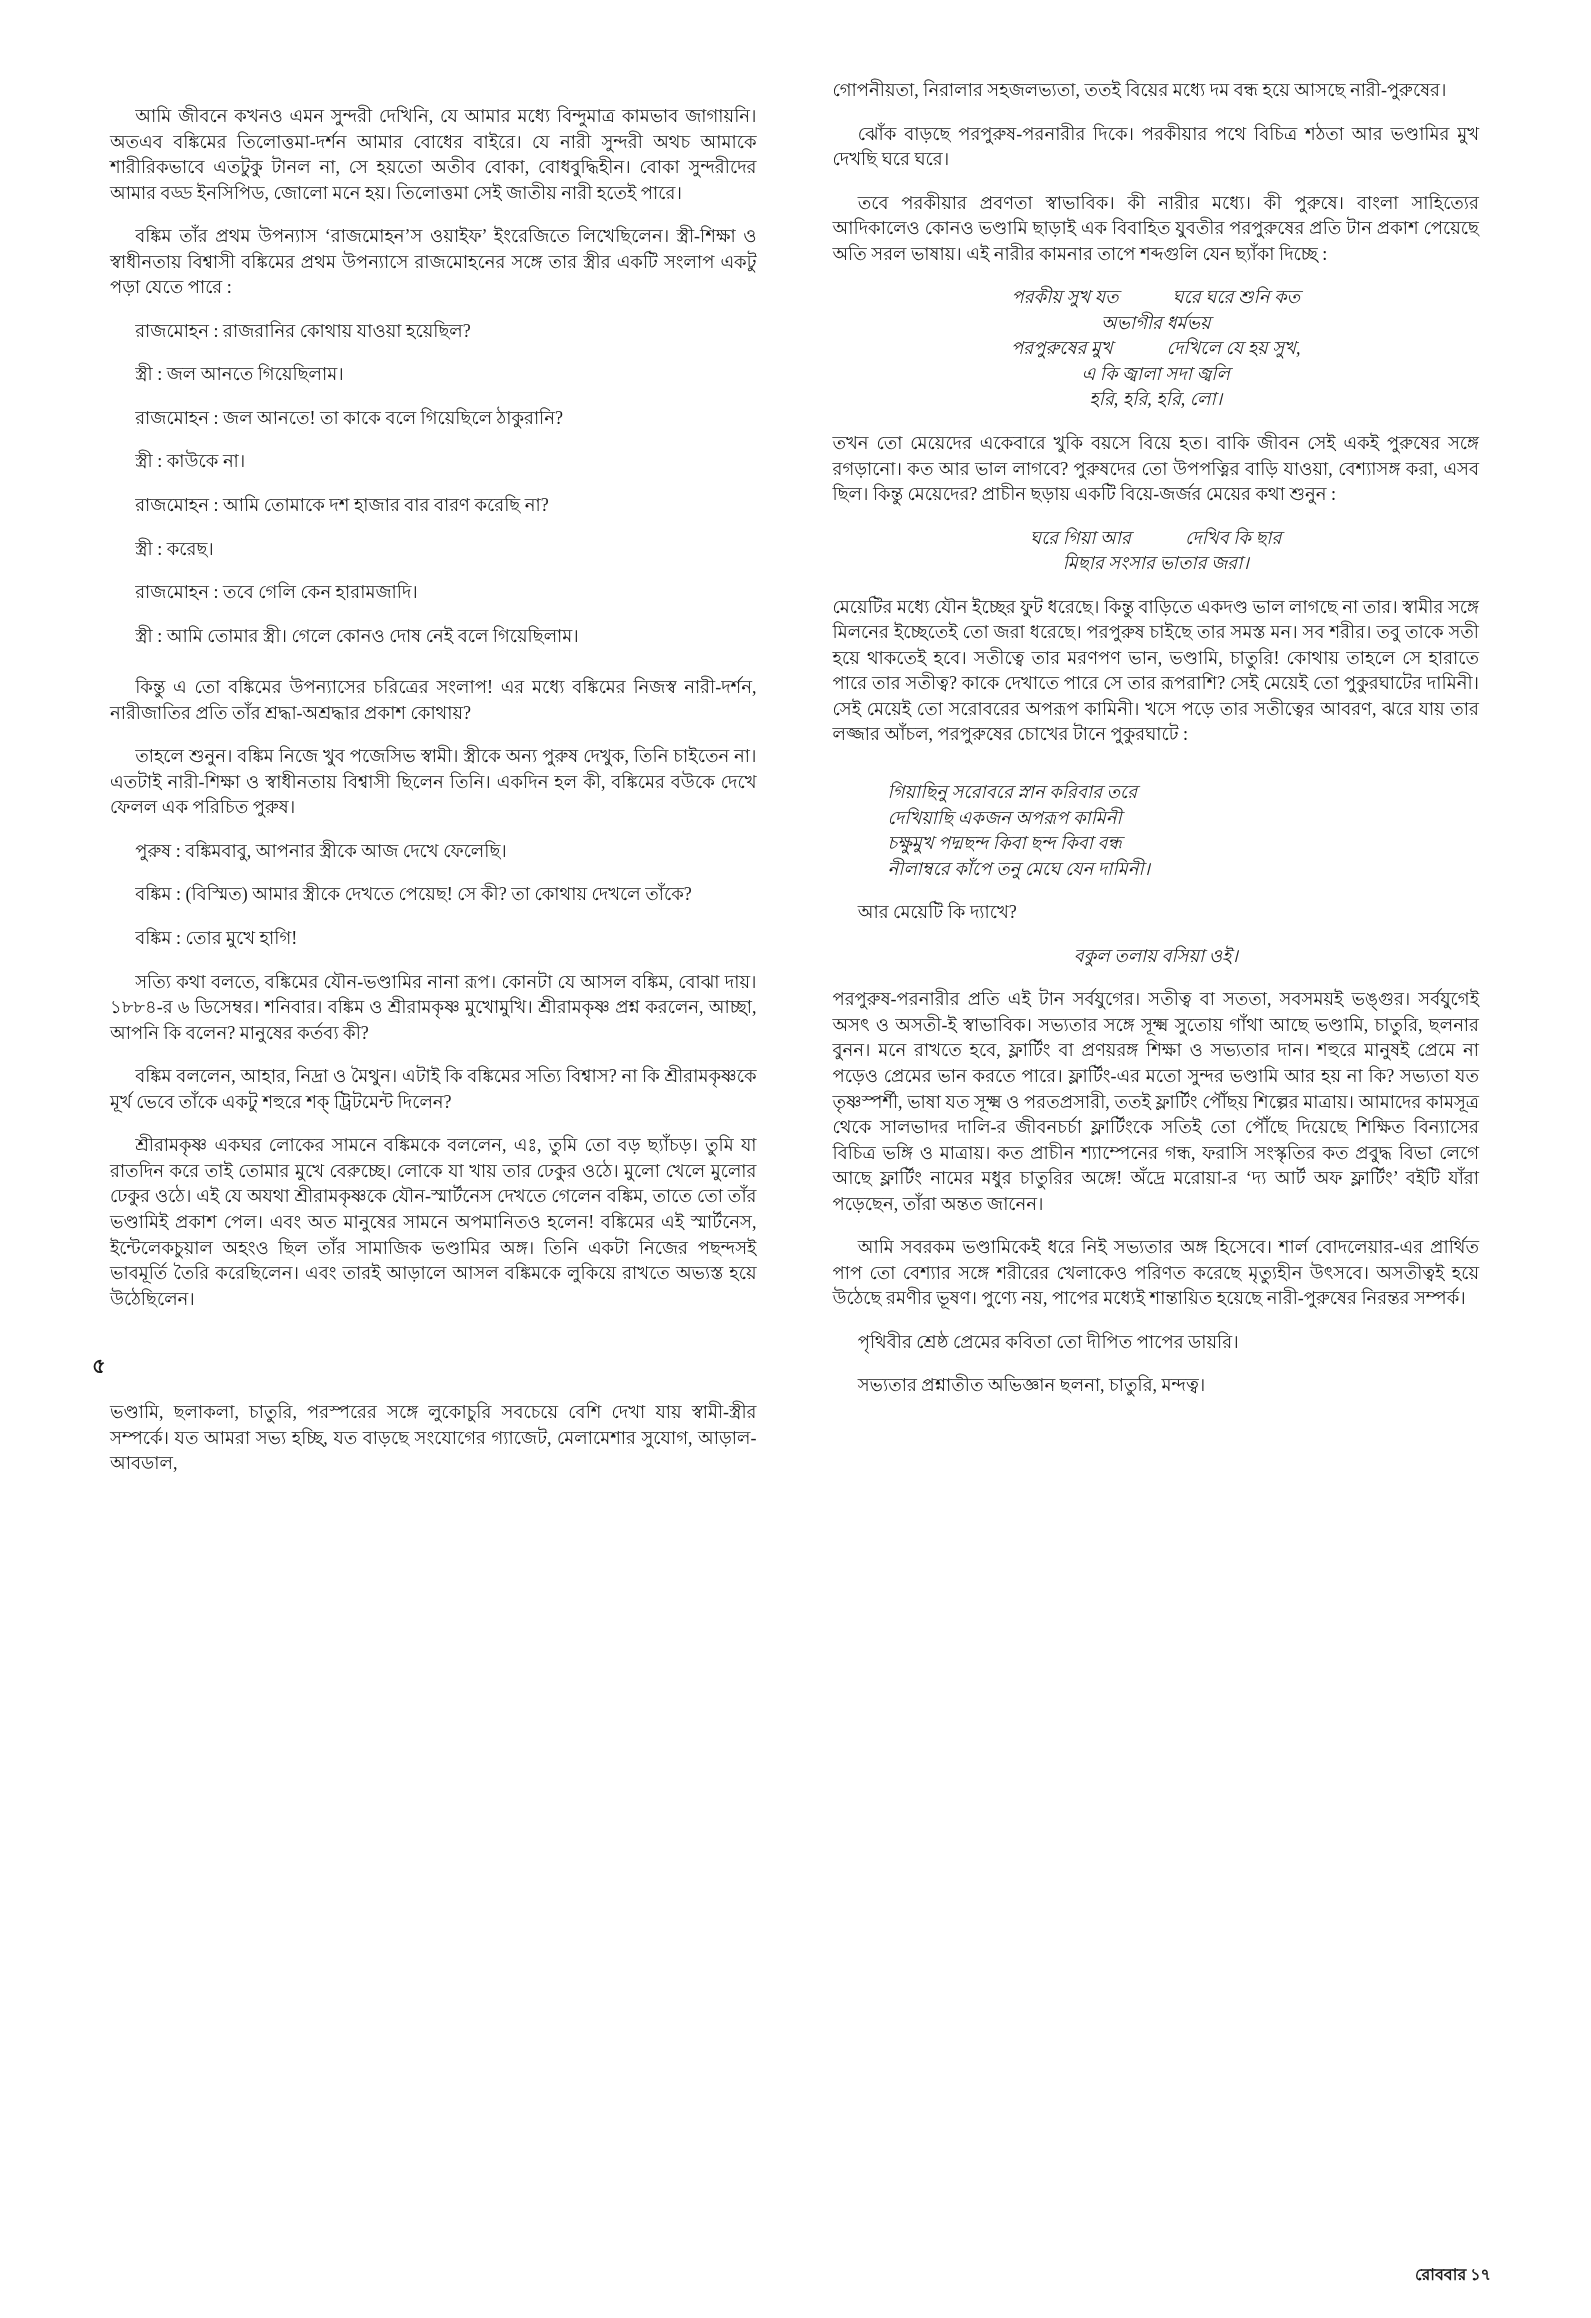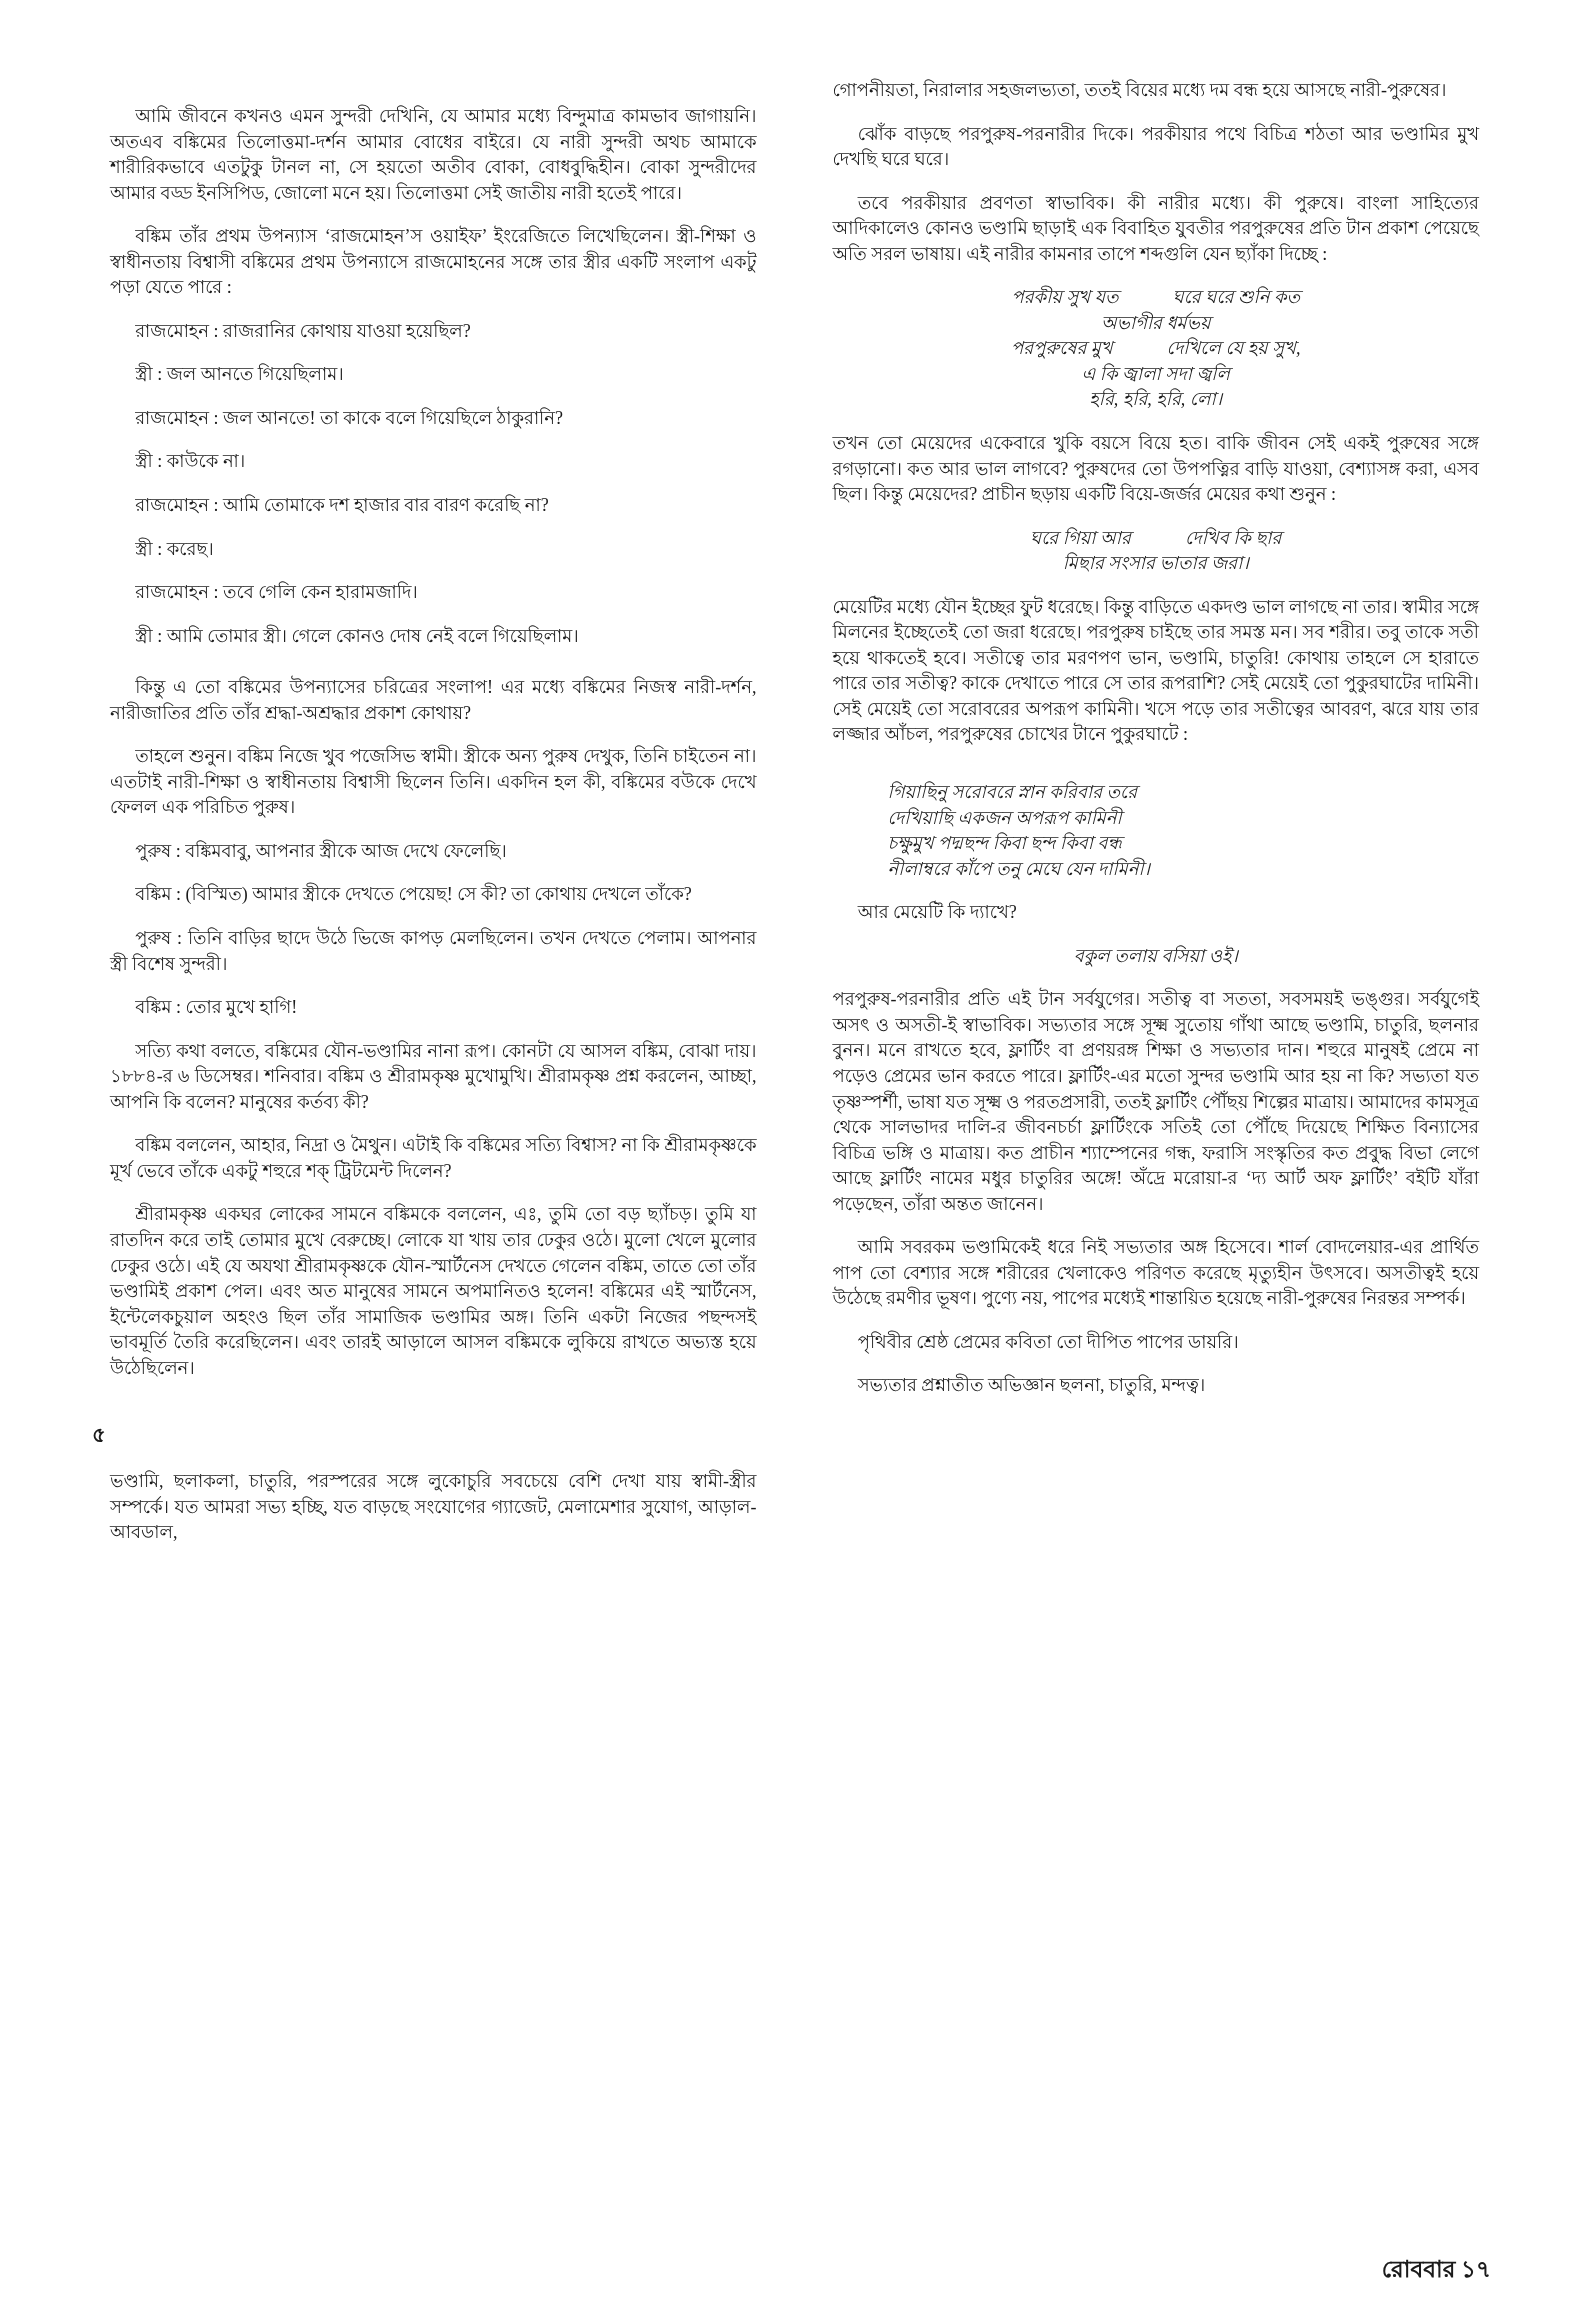--- a/index.html
+++ b/index.html
@@ -64,21 +64,21 @@
     text-align: left;
   }
   .verse-line {
     white-space: pre-wrap;
     font-style: italic;
   }
   .footer {
     position: absolute;
     right: 100px;
     bottom: 32px;
-    font-size: 23px;
+    font-size: 16px;
     font-weight: bold;
   }
 </style>
 </head>
 <body>
 
 <div class="page">
   <div class="columns">
 
     <div class="col col-left">
@@ -89,21 +89,20 @@
       <p class="para indent">রাজমোহন : জল আনতে! তা কাকে বলে গিয়েছিলে ঠাকুরানি?</p>
       <p class="para indent">স্ত্রী : কাউকে না।</p>
       <p class="para indent">রাজমোহন : আমি তোমাকে দশ হাজার বার বারণ করেছি না?</p>
       <p class="para indent">স্ত্রী : করেছ।</p>
       <p class="para indent">রাজমোহন : তবে গেলি কেন হারামজাদি।</p>
       <p class="para indent">স্ত্রী : আমি তোমার স্ত্রী। গেলে কোনও দোষ নেই বলে গিয়েছিলাম।</p>
       <p class="para indent gap-top">কিন্তু এ তো বঙ্কিমের উপন্যাসের চরিত্রের সংলাপ! এর মধ্যে বঙ্কিমের নিজস্ব নারী-দর্শন, নারীজাতির প্রতি তাঁর শ্রদ্ধা-অশ্রদ্ধার প্রকাশ কোথায়?</p>
       <p class="para indent">তাহলে শুনুন। বঙ্কিম নিজে খুব পজেসিভ স্বামী। স্ত্রীকে অন্য পুরুষ দেখুক, তিনি চাইতেন না। এতটাই নারী-শিক্ষা ও স্বাধীনতায় বিশ্বাসী ছিলেন তিনি। একদিন হল কী, বঙ্কিমের বউকে দেখে ফেলল এক পরিচিত পুরুষ।</p>
       <p class="para indent">পুরুষ : বঙ্কিমবাবু, আপনার স্ত্রীকে আজ দেখে ফেলেছি।</p>
       <p class="para indent">বঙ্কিম : (বিস্মিত) আমার স্ত্রীকে দেখতে পেয়েছ! সে কী? তা কোথায় দেখলে তাঁকে?</p>
-      <p class="para indent">পুরুষ : তিনি বাড়ির ছাদে উঠে ভিজে কাপড় মেলছিলেন। তখন দেখতে পেলাম। আপনার স্ত্রী বিশেষ সুন্দরী।</p>
       <p class="para indent">বঙ্কিম : তোর মুখে হাগি!</p>
       <p class="para indent">সত্যি কথা বলতে, বঙ্কিমের যৌন-ভণ্ডামির নানা রূপ। কোনটা যে আসল বঙ্কিম, বোঝা দায়। ১৮৮৪-র ৬ ডিসেম্বর। শনিবার। বঙ্কিম ও শ্রীরামকৃষ্ণ মুখোমুখি। শ্রীরামকৃষ্ণ প্রশ্ন করলেন, আচ্ছা, আপনি কি বলেন? মানুষের কর্তব্য কী?</p>
       <p class="para indent">বঙ্কিম বললেন, আহার, নিদ্রা ও মৈথুন। এটাই কি বঙ্কিমের সত্যি বিশ্বাস? না কি শ্রীরামকৃষ্ণকে মূর্খ ভেবে তাঁকে একটু শহুরে শক্ ট্রিটমেন্ট দিলেন?</p>
       <p class="para indent">শ্রীরামকৃষ্ণ একঘর লোকের সামনে বঙ্কিমকে বললেন, এঃ, তুমি তো বড় ছ্যাঁচড়। তুমি যা রাতদিন করে তাই তোমার মুখে বেরুচ্ছে। লোকে যা খায় তার ঢেকুর ওঠে। মুলো খেলে মুলোর ঢেকুর ওঠে। এই যে অযথা শ্রীরামকৃষ্ণকে যৌন-স্মার্টনেস দেখতে গেলেন বঙ্কিম, তাতে তো তাঁর ভণ্ডামিই প্রকাশ পেল। এবং অত মানুষের সামনে অপমানিতও হলেন! বঙ্কিমের এই স্মার্টনেস, ইন্টেলেকচুয়াল অহংও ছিল তাঁর সামাজিক ভণ্ডামির অঙ্গ। তিনি একটা নিজের পছন্দসই ভাবমূর্তি তৈরি করেছিলেন। এবং তারই আড়ালে আসল বঙ্কিমকে লুকিয়ে রাখতে অভ্যস্ত হয়ে উঠেছিলেন।</p>
       <div class="section-number">৫</div>
       <p class="para">ভণ্ডামি, ছলাকলা, চাতুরি, পরস্পরের সঙ্গে লুকোচুরি সবচেয়ে বেশি দেখা যায় স্বামী-স্ত্রীর সম্পর্কে। যত আমরা সভ্য হচ্ছি, যত বাড়ছে সংযোগের গ্যাজেট, মেলামেশার সুযোগ, আড়াল-আবডাল,</p>
     </div>
 
     <div class="col col-right">
       <p class="para">গোপনীয়তা, নিরালার সহজলভ্যতা, ততই বিয়ের মধ্যে দম বন্ধ হয়ে আসছে নারী-পুরুষের।</p>

